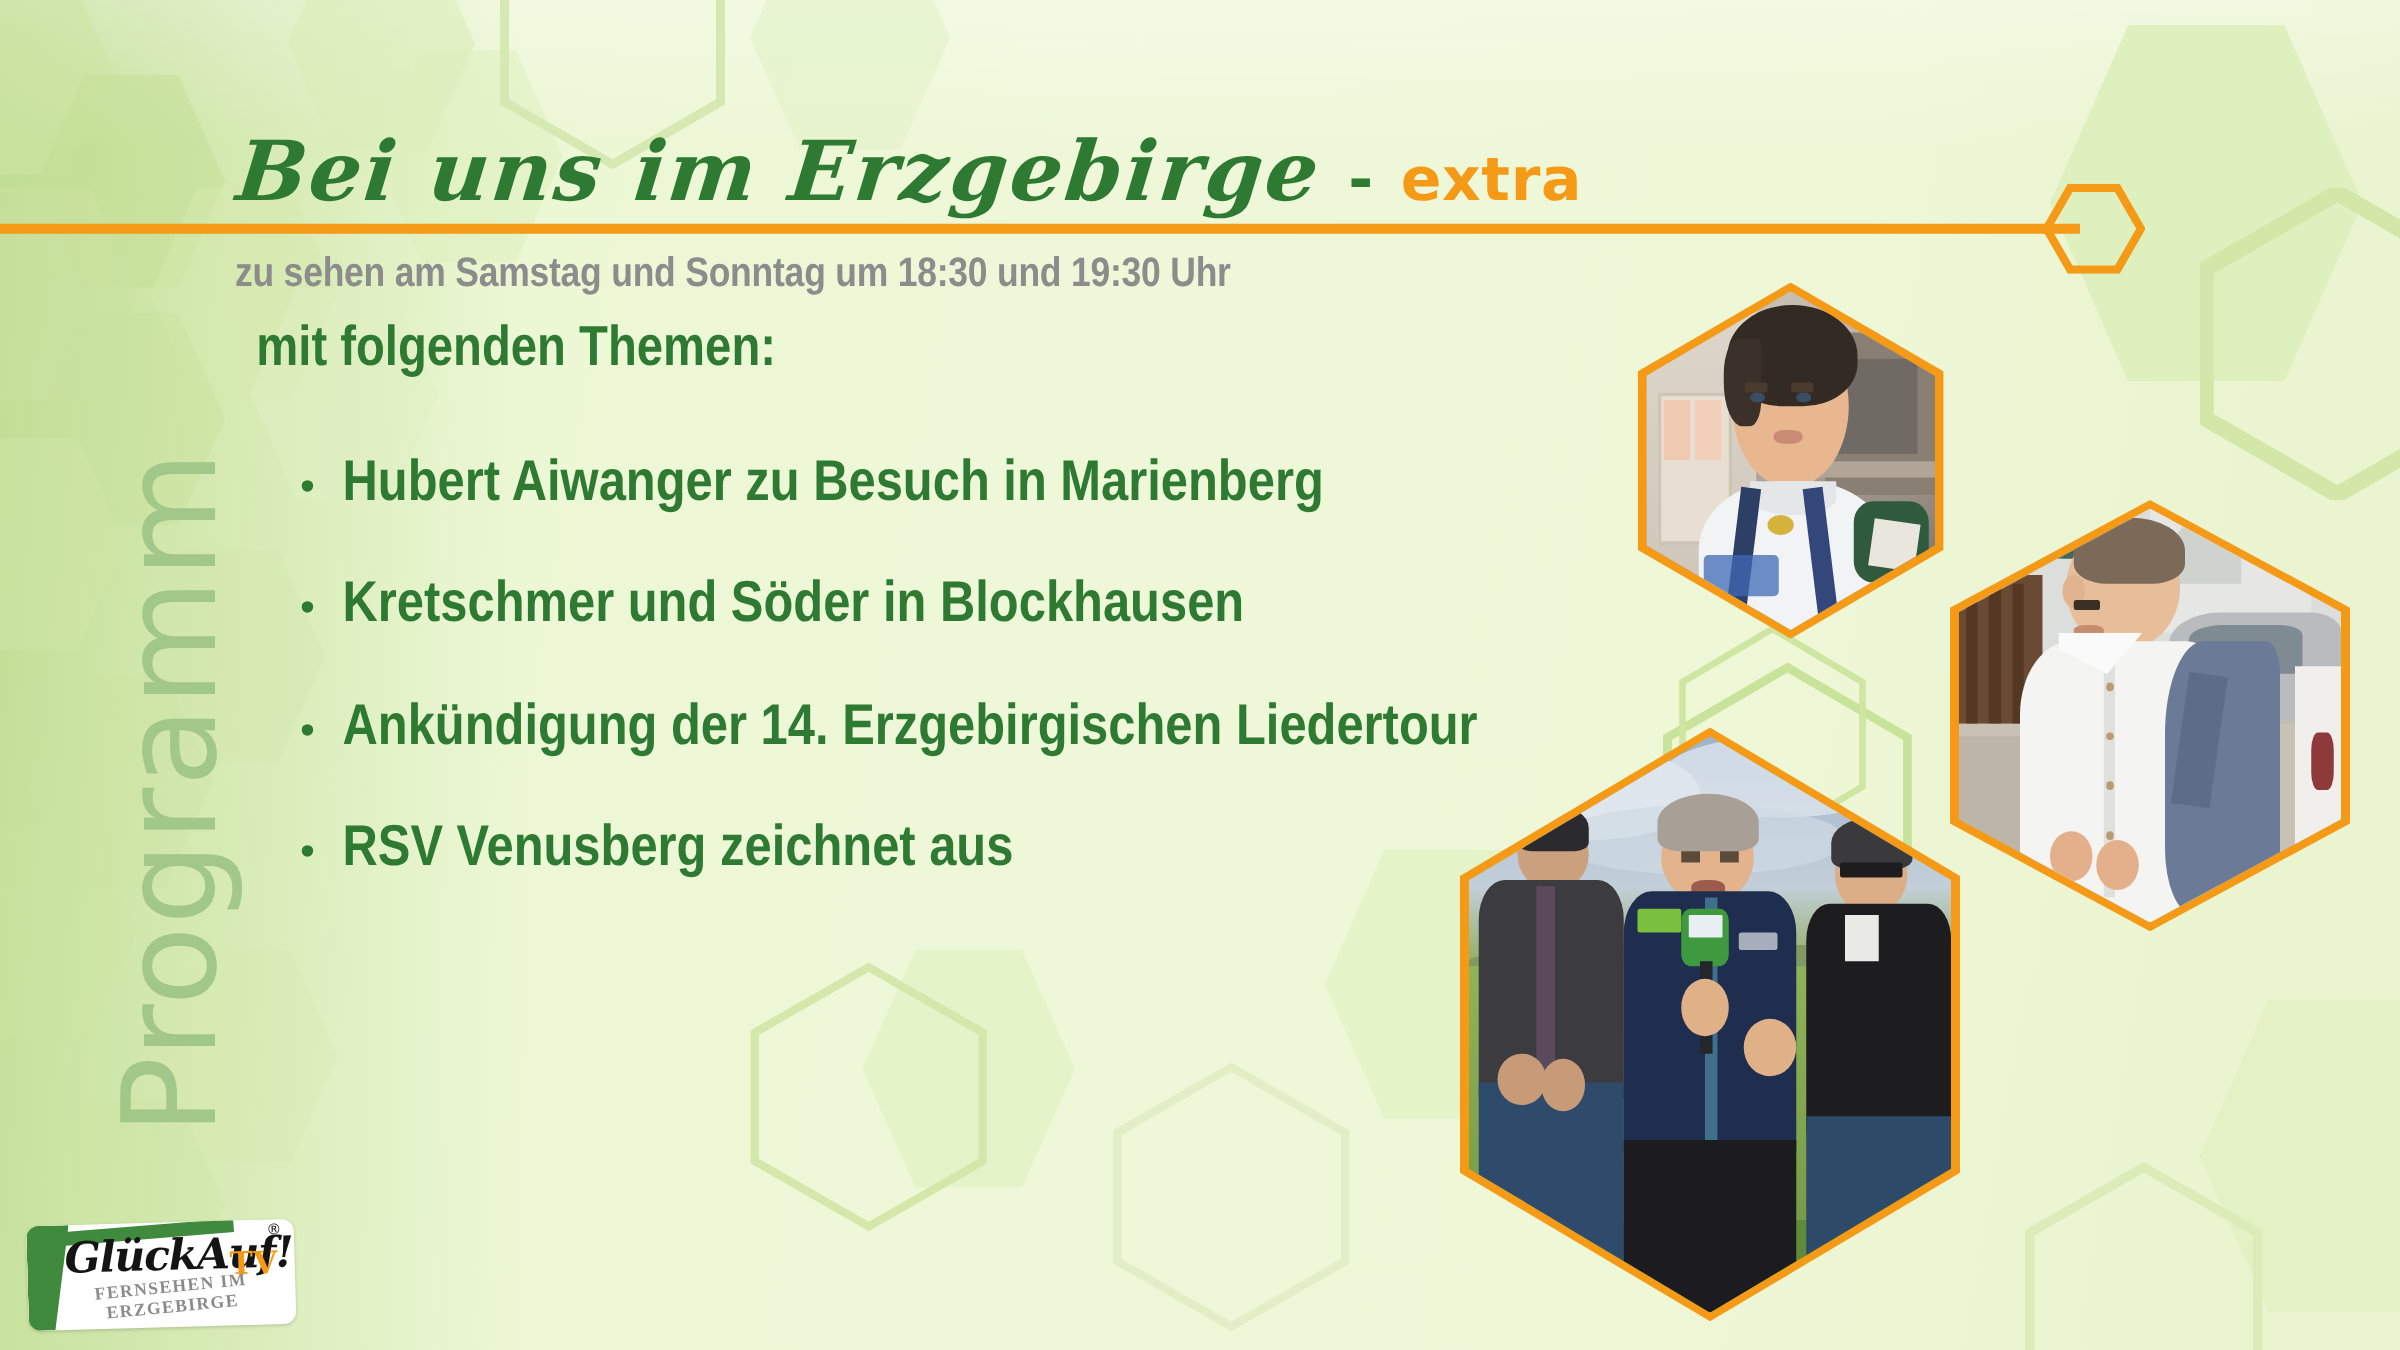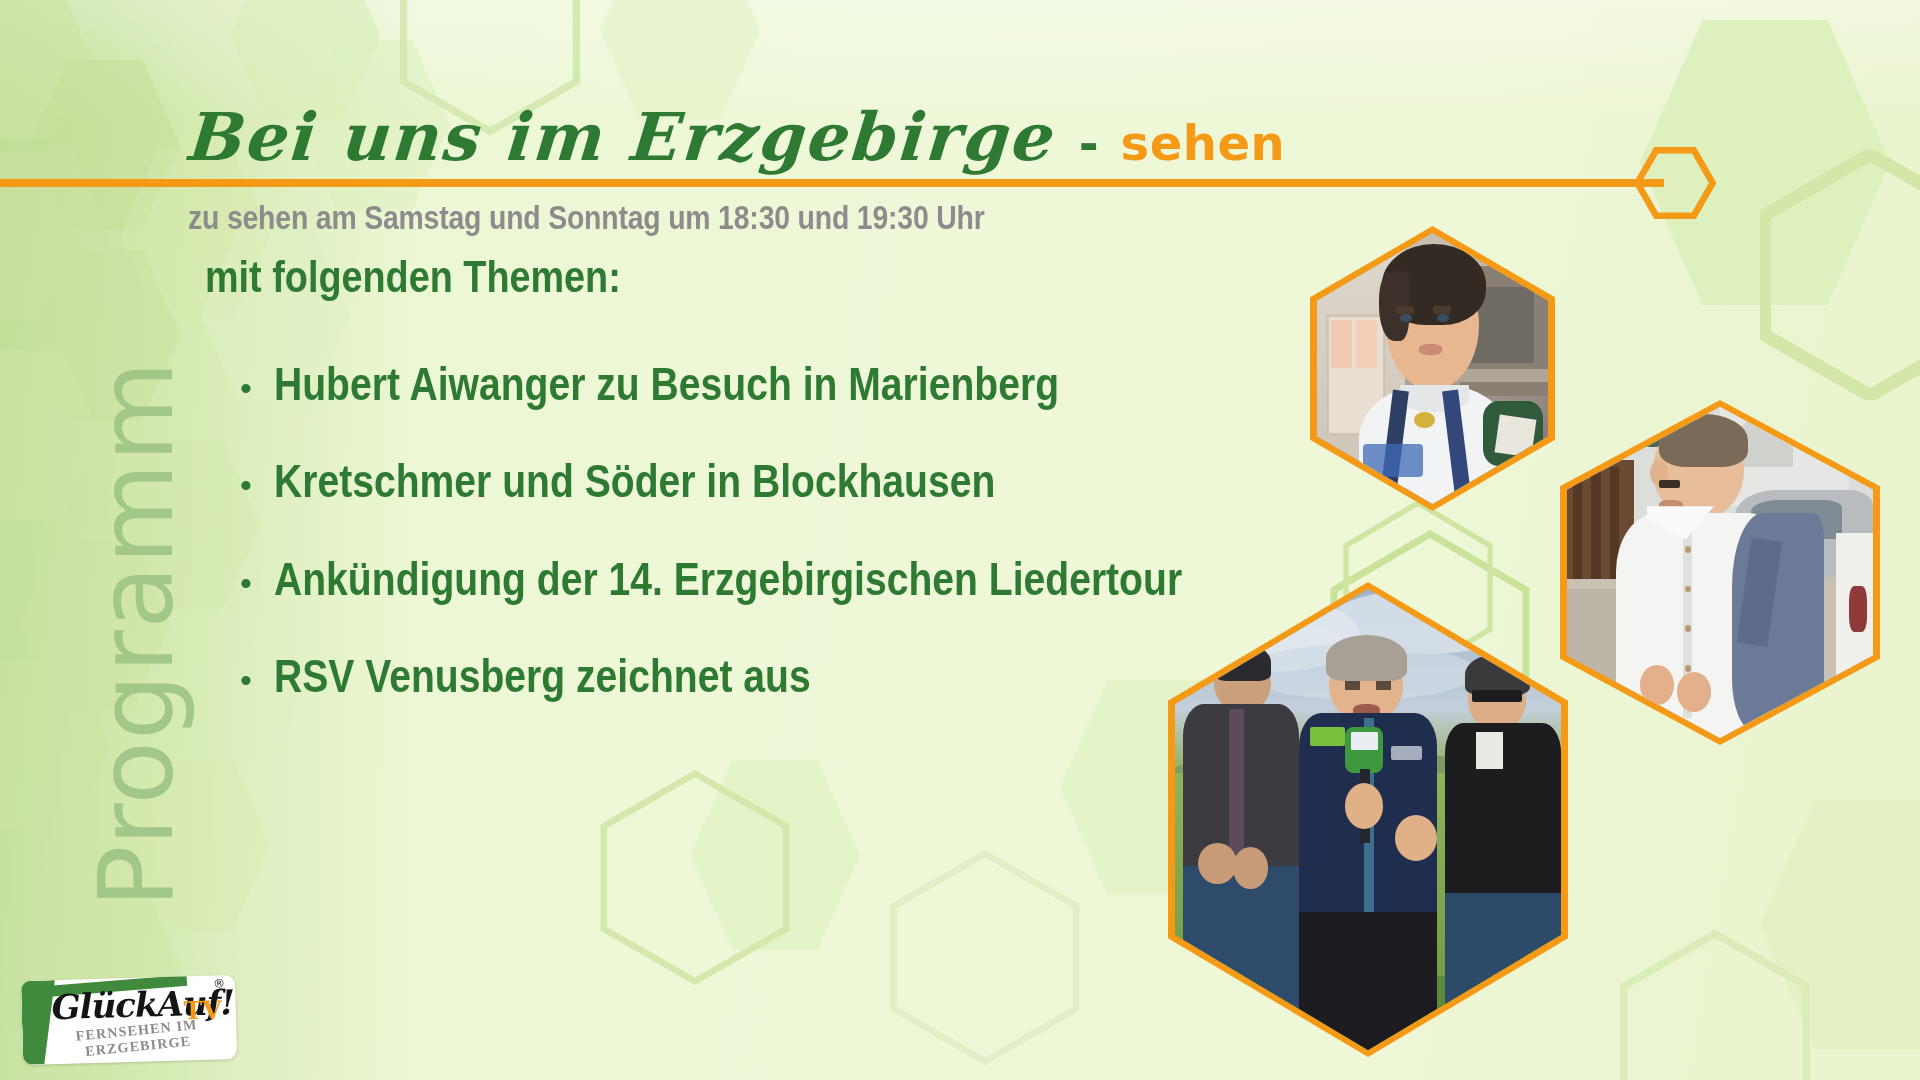--- a/index.html
+++ b/index.html
@@ -309,21 +309,21 @@
         <polygon points="50,2 98,30 98,85 50,113 2,85 2,30" fill="none" stroke="#d7e9b2" stroke-width="4"></polygon>
       </svg>
     </div>
   </div>
 
   <div class="programm">Programm</div>
 
   <div class="title-row">
     <span class="title-script">Bei uns im Erzgebirge</span>
     <span class="title-dash">-</span>
-    <span class="title-extra">sehen</span>
+    <span class="title-extra">extra</span>
   </div>
 
   <div class="rule"></div>
   <div class="rule-hex">
     <svg viewBox="0 0 100 88" preserveAspectRatio="none">
       <polygon points="27,4 73,4 96,44 73,84 27,84 4,44" fill="none" stroke="#f49a16" stroke-width="8"></polygon>
     </svg>
   </div>
 
   <div class="subtitle">zu sehen am Samstag und Sonntag um 18:30 und 19:30 Uhr</div>

